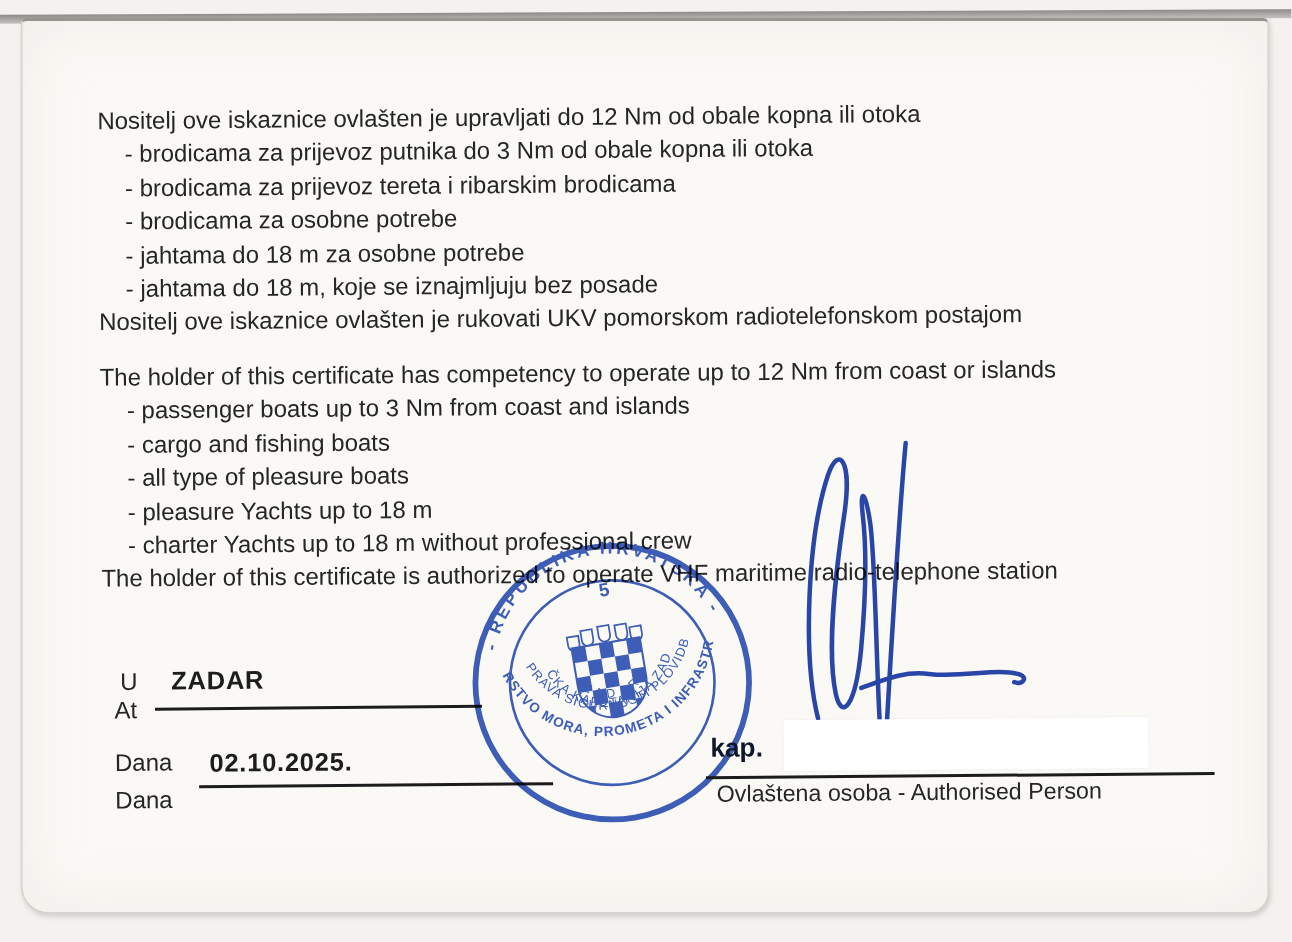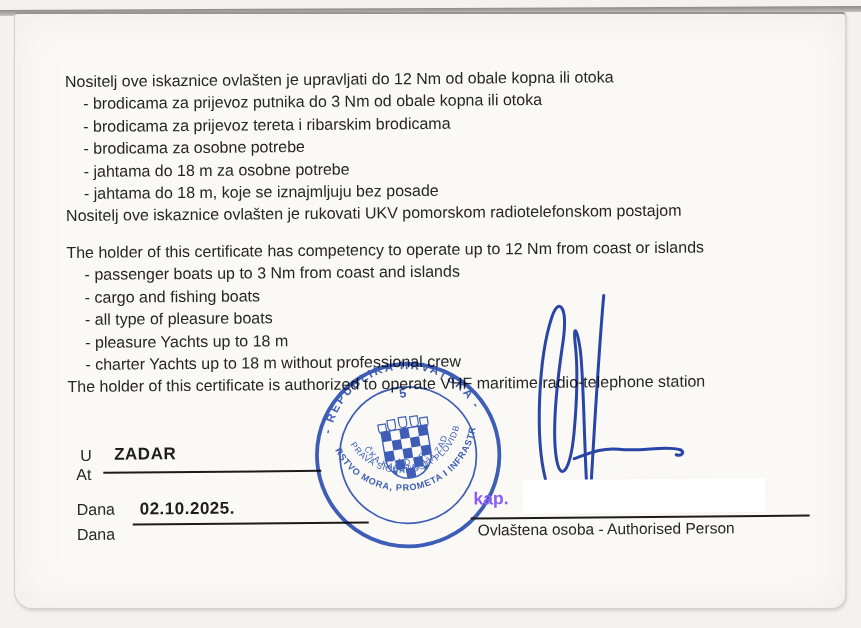--- a/index.html
+++ b/index.html
@@ -30,21 +30,21 @@
   .lbl{position:absolute;color:#262626;font-size:16px;}
   .val{position:absolute;color:#1d1d1d;font-size:17px;font-weight:700;letter-spacing:.5px;}
   .hline{position:absolute;height:2px;background:#1c1c1c;}
   #stamp-wrap{position:absolute;left:294px;top:348px;width:192px;height:192px;
     mix-blend-mode:multiply;opacity:.92;}
   #signature-wrap{position:absolute;left:498px;top:272px;width:186px;height:214px;
     mix-blend-mode:multiply;}
   #redaction-box{position:absolute;left:504px;top:470px;width:243px;height:34px;
     background:#ffffff;box-shadow:0 0 2px rgba(0,0,0,.06);}
   #authorised-caption{position:absolute;left:459px;top:511px;font-size:15.5px;color:#262626;}
-  #kap-prefix{position:absolute;left:455px;top:478px;font-size:17.5px;font-weight:700;color:#8b5cf6;}
+  #kap-prefix{position:absolute;left:455px;top:478px;font-size:17.5px;font-weight:700;color:#0f172a;}
   svg text{font-family:"Liberation Sans", sans-serif;}
 </style>
 </head>
 <body>
 
 <div id="scan-edge"></div>
 
 <div id="card">
   <div class="tilt">
 

